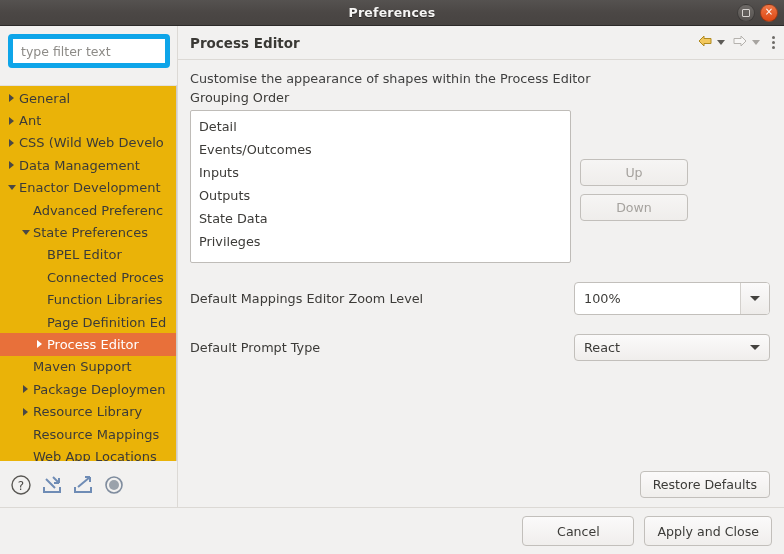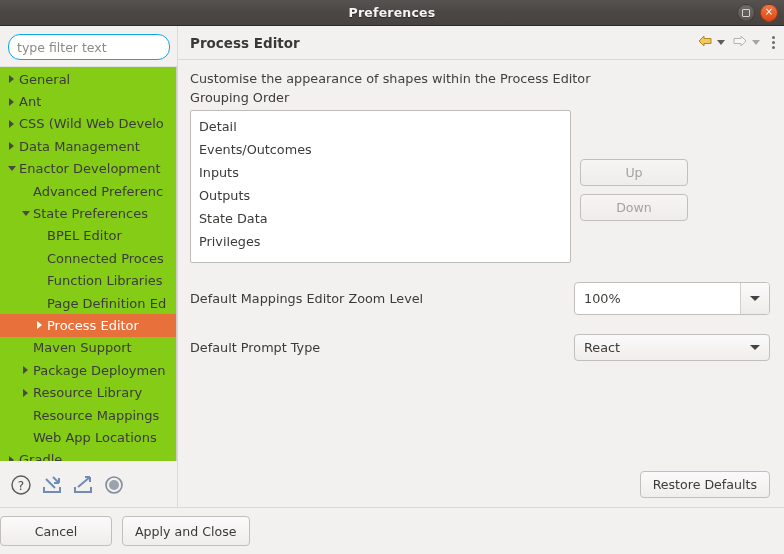--- a/index.html
+++ b/index.html
@@ -79,39 +79,40 @@
     min-height: 0;
   }
   .filter-wrap {
     padding: 8px 7px 6px 8px;
     background: #f2f1f0;
   }
   .filter-input {
     width: 100%;
     box-sizing: border-box;
     height: 26px;
-    border: 1px solid #0ea5e9;
-    border-radius: 12px;
+    border: 5px solid #0ea5e9;
+    border-radius: 4px;
     background: #ffffff;
     font-size: 12.5px;
     color: #7e7c78;
     padding: 12px 8px;
     font-family: inherit;
     outline: none;
   }
   .filter-input::placeholder { color: #8d8b87; opacity: 1; }
 
   .tree-wrap {
     flex: 1;
     min-height: 0;
-    background: #84cc16;
+    background: #eab308;
     border-top: 1px solid #e3e1de;
     border-right: 1px solid #cfccc8;
     overflow: hidden;
     position: relative;
+    margin-top: 11px;
   }
   .tree {
     padding-top: 1px;
   }
   .tree-row {
     height: 22.4px;
     display: flex;
     align-items: center;
     font-size: 13px;
     color: #3c3b38;
@@ -301,21 +302,21 @@
     right: 14px; bottom: 9px;
     display: flex; gap: 9px;
   }
 
   
   .footer {
     height: 46px;
     flex: none;
     background: #f2f1f0;
     border-top: 1px solid #dcd9d5;
-    display: flex; align-items: center; 
+    display: flex; align-items: center; justify-content: flex-end;
     padding-right: 12px;
     gap: 10px;
   }
   .btn.footer-btn { height: 30px; min-width: 112px; }
 </style>
 </head>
 <body>
 
 <div class="window">
 

